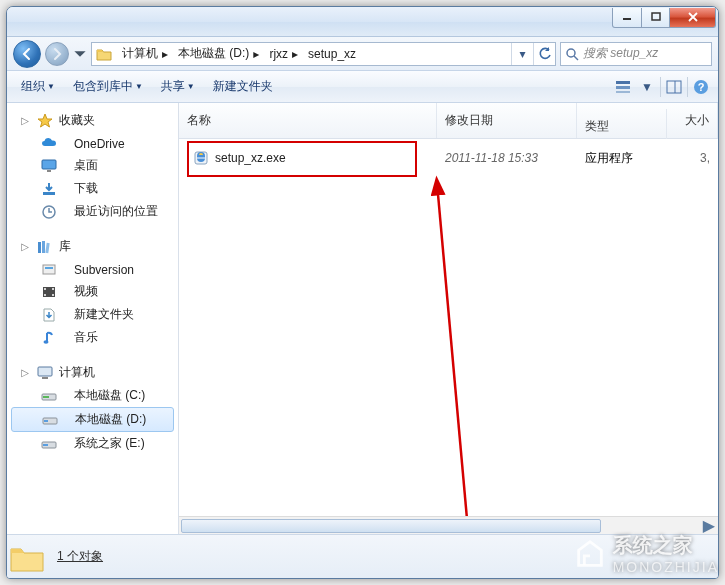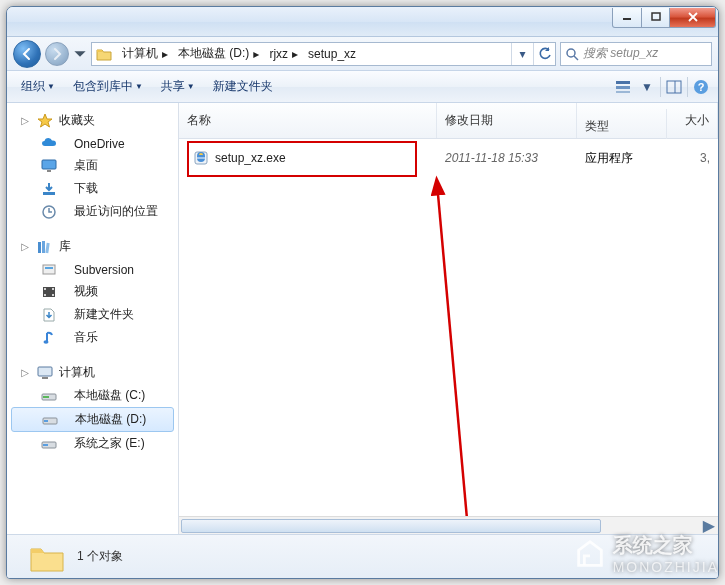--- a/index.html
+++ b/index.html
@@ -114,21 +114,21 @@
 }
 .arrow-svg{position:absolute;left:200px;top:30px;pointer-events:none;}
 
 .h-scroll{height:18px;background:#f2f2f2;border-top:1px solid #dcdcdc;display:flex;align-items:center;}
 .h-scroll .thumb{height:14px;background:linear-gradient(to bottom,#eef3fa,#cfe0f1);border:1px solid #a8bed8;border-radius:2px;margin-left:2px;width:420px;}
 .h-scroll .arrow-r{margin-left:auto;width:18px;display:flex;align-items:center;justify-content:center;color:#5a7ba0;}
 
 
 .status{
   height:44px;background:linear-gradient(to bottom,#f2f6fb,#e6eef7);
-  border-top:1px solid #cdd9e8;display:flex;align-items:center;padding:0 22px;gap:12px;font-size:12px;color:#333;
+  border-top:1px solid #cdd9e8;display:flex;align-items:center;padding:0 2px;gap:12px;font-size:12px;color:#333;text-decoration:underline;
 }
 .status .big-folder{width:36px;height:32px;}
 
 
 .watermark{
   position:absolute;right:6px;bottom:10px;display:flex;align-items:center;gap:6px;
   color:rgba(255,255,255,0.85);font-size:20px;font-weight:bold;
   text-shadow:0 0 4px rgba(0,0,0,0.5);pointer-events:none;font-family:"Microsoft YaHei";
 }
 .watermark .logo{width:34px;height:34px;}

